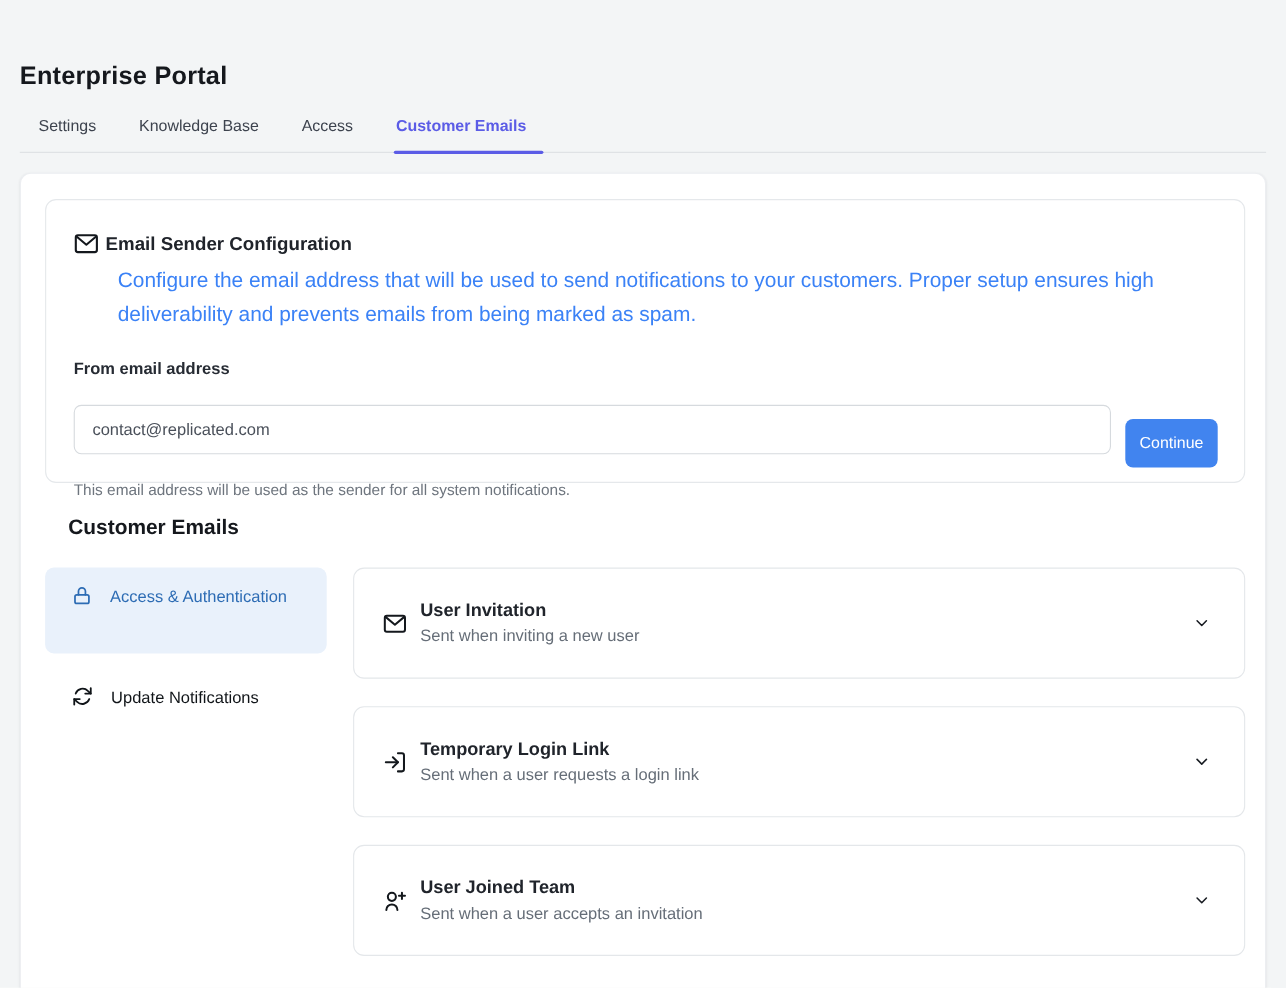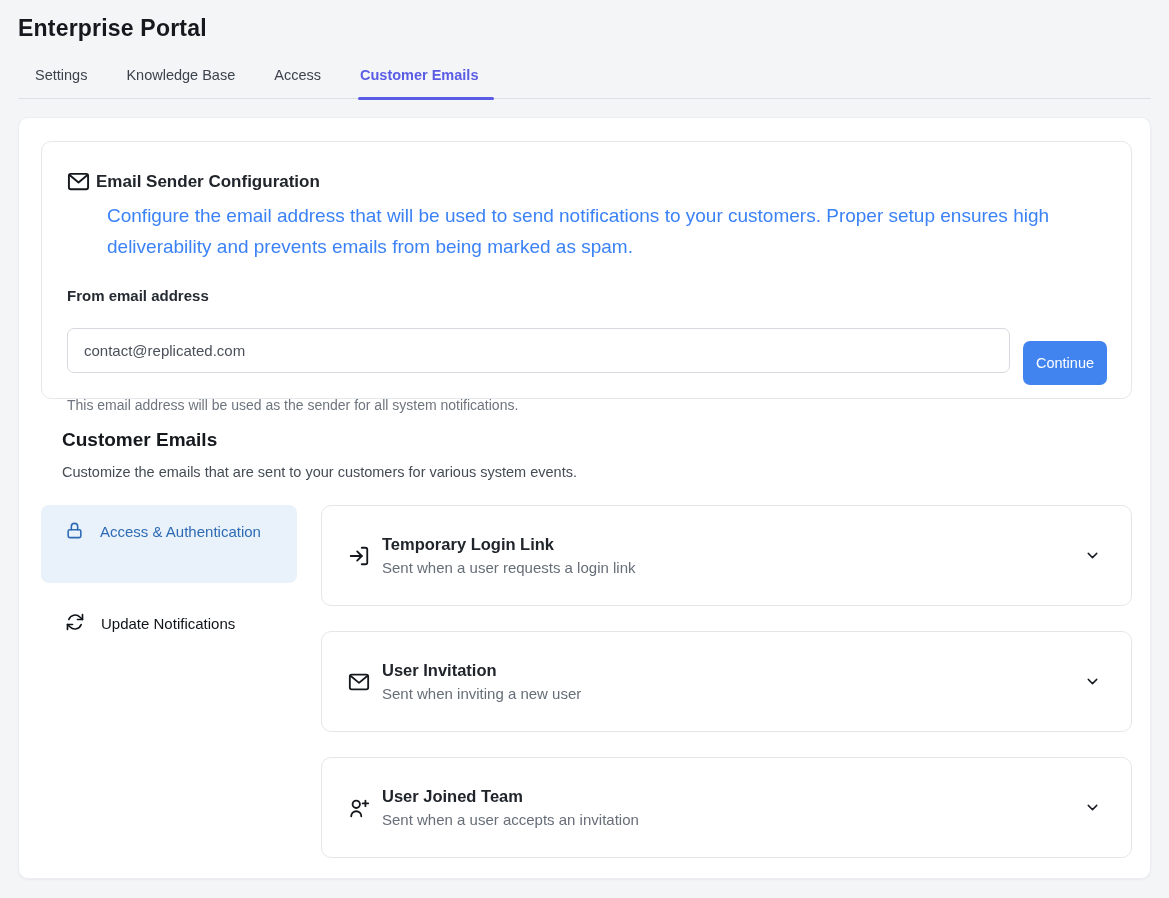--- a/index.html
+++ b/index.html
@@ -7,21 +7,21 @@
   body {
     width:1169px; height:898px;
     background:#f3f5f6;
     font-family:"Liberation Sans", sans-serif;
     color:#15181d;
     overflow:hidden;
   }
   svg { display:block; }
 
   
-  .header { padding:15px 18px 0 18px; }
+  .header { padding:15px 18px 0 18px;margin-top:40px; }
   .page-title { font-size:23px; font-weight:700; color:#15181d; letter-spacing:.2px; margin:0; }
 
   
   .tabs { display:flex; gap:39px; margin:0 18px; padding:25px 0 0 17px; border-bottom:1px solid #dde0e4; }
   .tab { font-size:14.5px; color:#3d434e; padding-bottom:15px; position:relative; cursor:pointer; white-space:nowrap; }
   .tab.active { color:#5b5ce6; font-weight:700; }
   .tab.active::after { content:""; position:absolute; left:-2px; right:-16px; bottom:-2px; height:3px; background:#5b5ce6; border-radius:2px; }
 
   
   .panel {
@@ -107,21 +107,20 @@
     <div class="sender-desc">Configure the email address that will be used to send notifications to your customers. Proper setup ensures high deliverability and prevents emails from being marked as spam.</div>
     <div class="from-label">From email address</div>
     <div class="input-row">
       <input class="email-input" type="text" value="contact@replicated.com" style="">
       <button class="continue-btn">Continue</button>
     </div>
     <div class="helper-text">This email address will be used as the sender for all system notifications.</div>
   </div>
 
   <div class="section-title">Customer Emails</div>
-  <div class="section-sub">Customize the emails that are sent to your customers for various system events.</div>
 
   <div class="columns">
     <div class="cat-col">
       <div class="cat-item selected">
         <span class="cat-icon">
           <svg width="19" height="21" viewBox="0 0 24 24" fill="none" stroke="currentColor" stroke-width="2" stroke-linecap="round" stroke-linejoin="round">
               <rect x="4" y="11" width="16" height="10" rx="2"></rect>
               <path d="M8 11V7a4 4 0 0 1 8 0v4"></path>
             </svg>
         </span>
@@ -138,46 +137,46 @@
         </span>
         <span>Update Notifications</span>
       </div>
     </div>
 
     <div class="email-col">
 
       <div class="email-card">
         <span class="email-icon">
           <svg width="22" height="22" viewBox="0 0 24 24" fill="none" stroke="currentColor" stroke-width="2" stroke-linecap="round" stroke-linejoin="round">
+              <rect x="2" y="4" width="20" height="16" rx="2"></rect>
+              <polyline points="3,5.5 12,13 21,5.5"></polyline>
+            </svg>
+        </span>
+        <span class="email-text">
+          <div class="email-title">User Invitation</div>
+          <div class="email-sub">Sent when inviting a new user</div>
+        </span>
+        <span class="chevron">
+          <svg width="17" height="17" viewBox="0 0 24 24" fill="none" stroke="currentColor" stroke-width="2" stroke-linecap="round" stroke-linejoin="round">
+              <polyline points="6 9 12 15 18 9"></polyline>
+            </svg>
+        </span>
+      </div>
+
+      <div class="email-card">
+        <span class="email-icon">
+          <svg width="22" height="22" viewBox="0 0 24 24" fill="none" stroke="currentColor" stroke-width="2" stroke-linecap="round" stroke-linejoin="round">
               <path d="M15 3h4a2 2 0 0 1 2 2v14a2 2 0 0 1-2 2h-4"></path>
               <polyline points="10 17 15 12 10 7"></polyline>
               <line x1="15" y1="12" x2="3" y2="12"></line>
             </svg>
         </span>
         <span class="email-text">
           <div class="email-title">Temporary Login Link</div>
           <div class="email-sub">Sent when a user requests a login link</div>
-        </span>
-        <span class="chevron">
-          <svg width="17" height="17" viewBox="0 0 24 24" fill="none" stroke="currentColor" stroke-width="2" stroke-linecap="round" stroke-linejoin="round">
-              <polyline points="6 9 12 15 18 9"></polyline>
-            </svg>
-        </span>
-      </div>
-
-      <div class="email-card">
-        <span class="email-icon">
-          <svg width="22" height="22" viewBox="0 0 24 24" fill="none" stroke="currentColor" stroke-width="2" stroke-linecap="round" stroke-linejoin="round">
-              <rect x="2" y="4" width="20" height="16" rx="2"></rect>
-              <polyline points="3,5.5 12,13 21,5.5"></polyline>
-            </svg>
-        </span>
-        <span class="email-text">
-          <div class="email-title">User Invitation</div>
-          <div class="email-sub">Sent when inviting a new user</div>
         </span>
         <span class="chevron">
           <svg width="17" height="17" viewBox="0 0 24 24" fill="none" stroke="currentColor" stroke-width="2" stroke-linecap="round" stroke-linejoin="round">
               <polyline points="6 9 12 15 18 9"></polyline>
             </svg>
         </span>
       </div>
 
       <div class="email-card">
         <span class="email-icon">

